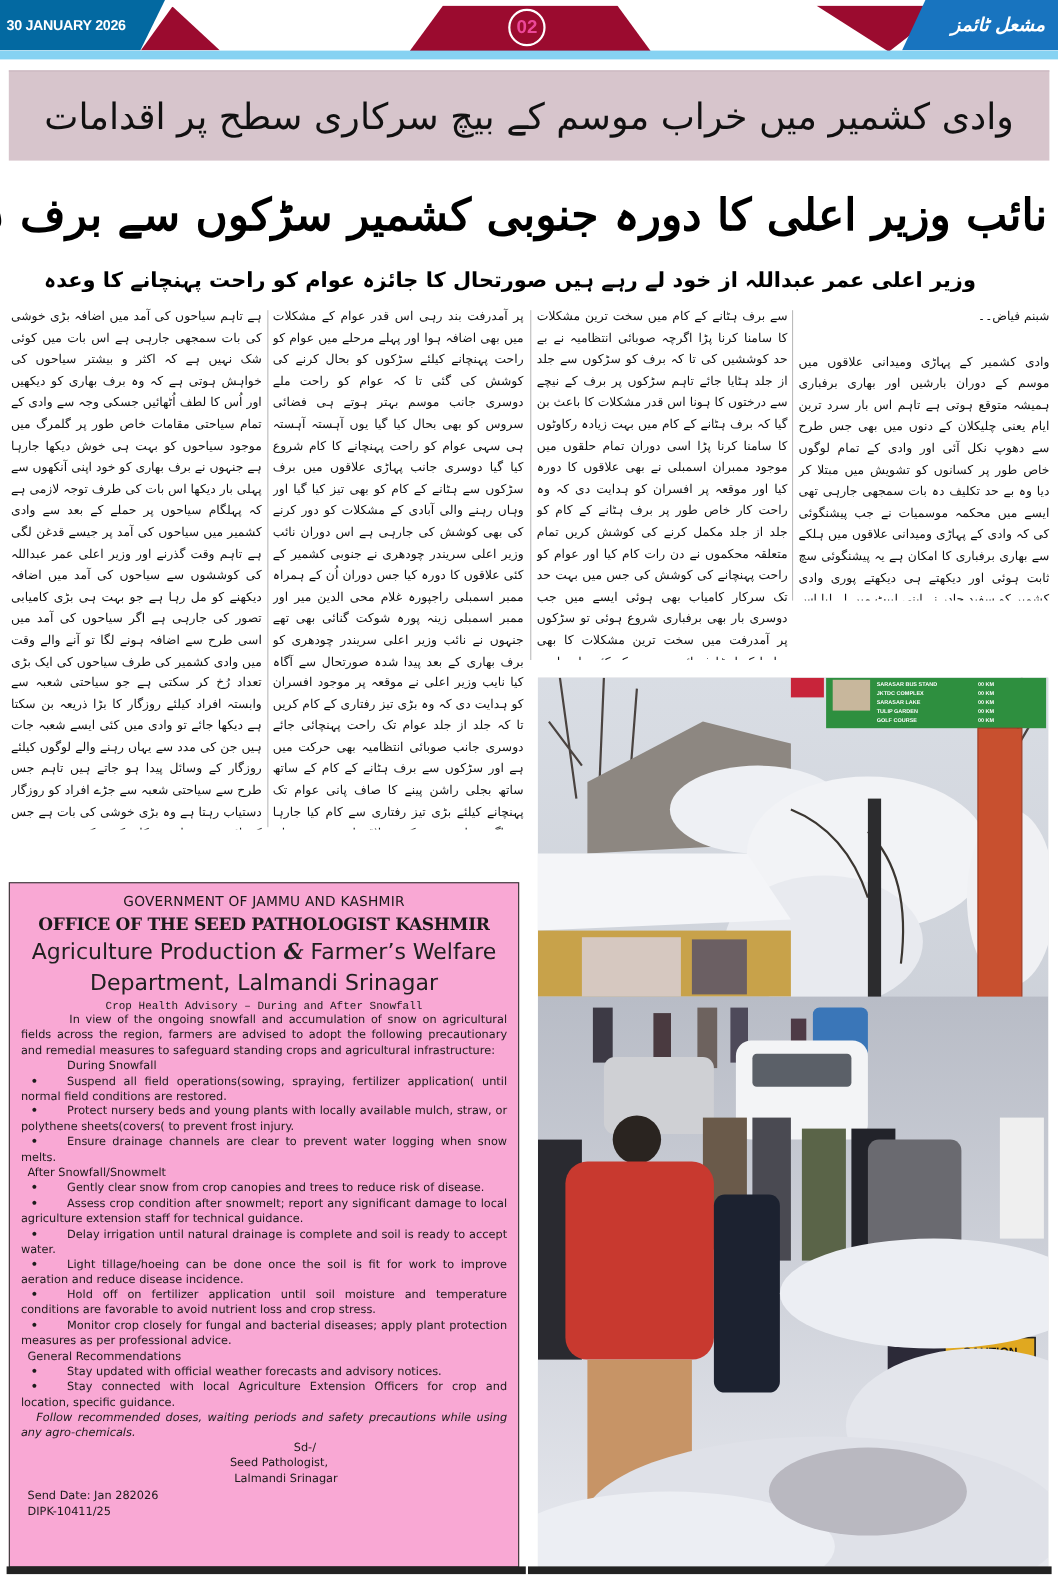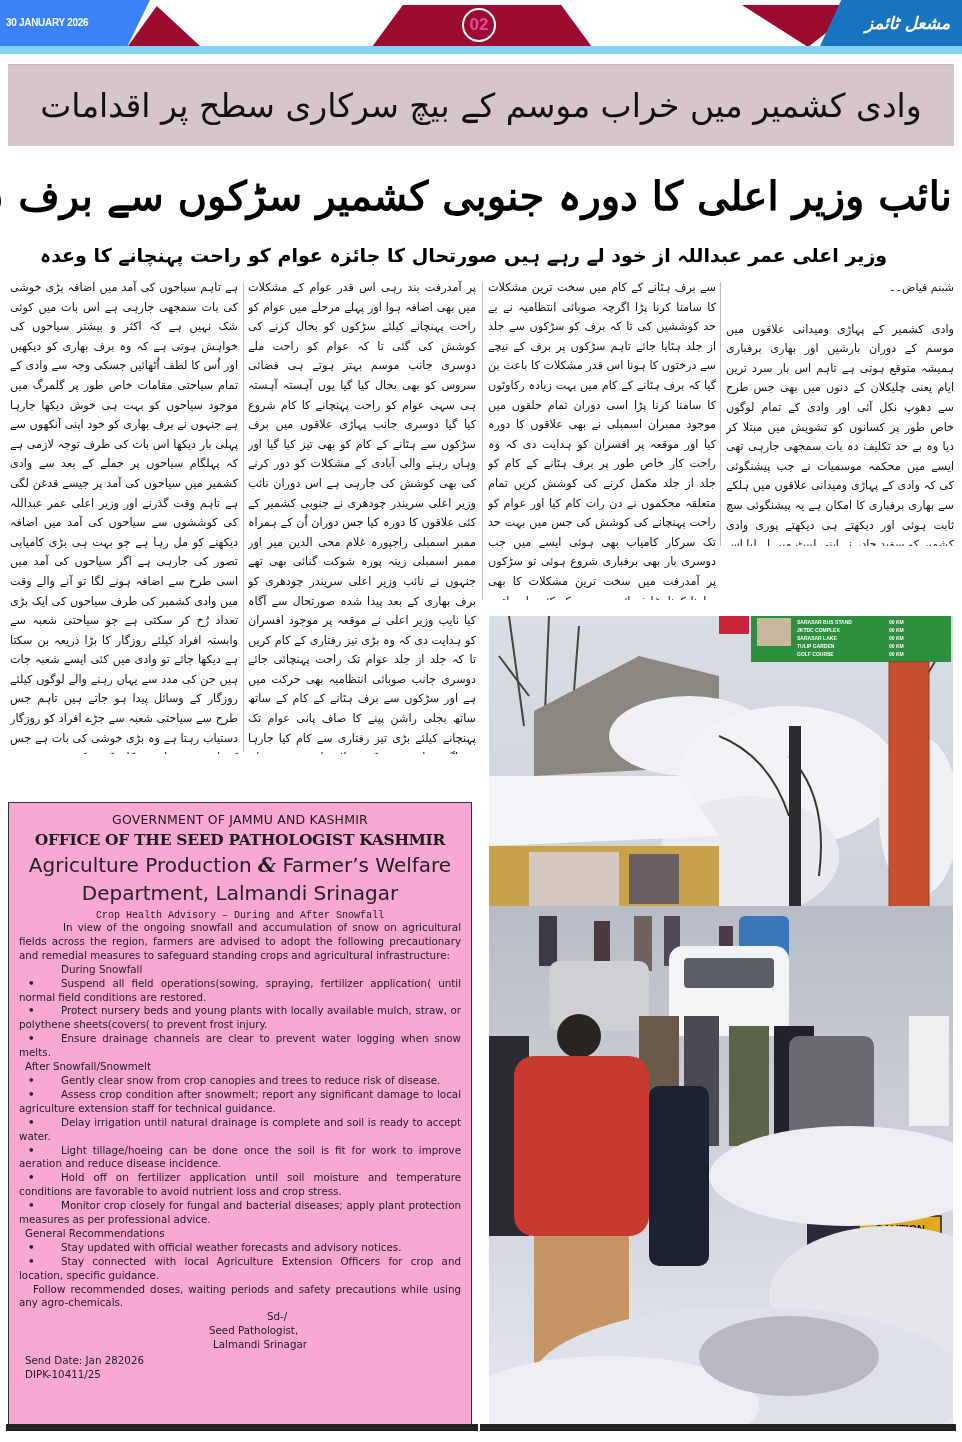--- a/index.html
+++ b/index.html
@@ -1,23 +1,23 @@
 <!DOCTYPE html>
 <html><head>
 <meta charset="utf-8">
 <style>
   * { box-sizing: border-box; margin: 0; padding: 0; }
   html, body { width: 962px; height: 1442px; background: #ffffff; overflow: hidden; }
   body { position: relative; font-family: "DejaVu Sans", sans-serif; color: #111; }
 
   
   .masthead { position: absolute; left: 0; top: 0; width: 962px; height: 52px; }
-  .mh-date { position: absolute; left: 0; top: 0; width: 150px; height: 46px; background: #3b82f6;
+  .mh-date { position: absolute; left: 0; top: 0; width: 150px; height: 46px; background: #0369a1;
     clip-path: polygon(0 0, 100% 0, 85% 100%, 0 100%); color: #fff;
-    font-family: "Liberation Sans", sans-serif; font-weight: bold; font-size: 10px; line-height: 46px; padding-left: 6px; letter-spacing: -0.3px; }
+    font-family: "Liberation Sans", sans-serif; font-weight: bold; font-size: 13px; line-height: 46px; padding-left: 6px; letter-spacing: -0.3px; }
   .mh-redL { position: absolute; left: 128px; top: 6px; width: 72px; height: 40px; background: #9b0b2f;
     clip-path: polygon(0 100%, 40% 0, 100% 100%); }
   .mh-center { position: absolute; left: 372px; top: 5px; width: 220px; height: 42px; background: #9b0b2f;
     clip-path: polygon(14% 0, 86% 0, 100% 100%, 0 100%); }
   .mh-page { position: absolute; left: 462px; top: 8px; width: 34px; height: 34px; border: 2px solid #fff; border-radius: 50%;
     color: #ec4899; font-family: "Liberation Sans", sans-serif; font-weight: bold; font-size: 17px; text-align: center; line-height: 30px; }
   .mh-redR { position: absolute; left: 742px; top: 5px; width: 120px; height: 42px; background: #9b0b2f;
     clip-path: polygon(0 0, 100% 0, 55% 100%); }
   .mh-logo { position: absolute; left: 820px; top: 0; width: 142px; height: 46px; background: #1874bf;
     clip-path: polygon(15% 0, 100% 0, 100% 100%, 0 100%); color: #fff; font-family: "DejaVu Serif", serif; font-style: italic;
@@ -123,21 +123,21 @@
         <div class="bullet"><span class="dot">•</span><span>Gently clear snow from crop canopies and trees to reduce risk of disease.</span></div>
         <div class="bullet"><span class="dot">•</span><span>Assess crop condition after snowmelt; report any significant damage to local agriculture extension staff for technical guidance.</span></div>
         <div class="bullet"><span class="dot">•</span><span>Delay irrigation until natural drainage is complete and soil is ready to accept water.</span></div>
         <div class="bullet"><span class="dot">•</span><span>Light tillage/hoeing can be done once the soil is fit for work to improve aeration and reduce disease incidence.</span></div>
         <div class="bullet"><span class="dot">•</span><span>Hold off on fertilizer application until soil moisture and temperature conditions are favorable to avoid nutrient loss and crop stress.</span></div>
         <div class="bullet"><span class="dot">•</span><span>Monitor crop closely for fungal and bacterial diseases; apply plant protection measures as per professional advice.</span></div>
         <div class="section left" style="padding-left: 6px;">General Recommendations</div>
         <div class="bullet"><span class="dot">•</span><span>Stay updated with official weather forecasts and advisory notices.</span></div>
         <div class="bullet"><span class="dot">•</span><span>Stay connected with local Agriculture Extension Officers for crop and location, specific guidance.</span></div>
       </div>
-    <div class="p-intro" style="text-indent:14px;">Follow recommended doses, waiting periods and safety precautions while using any agro-chemicals.</div>
+    <div class="p-intro" style="text-indent:14px;font-style:italic;">Follow recommended doses, waiting periods and safety precautions while using any agro-chemicals.</div>
   </div>
   <div class="sig">
     <div style="padding-left:58px;">Sd-/</div>
     <div>Seed Pathologist,</div>
     <div style="padding-left:4px;">Lalmandi Srinagar</div>
   </div>
   <div class="foot">
     <div>Send Date: Jan 282026</div>
     <div>DIPK-10411/25</div>
   </div>

